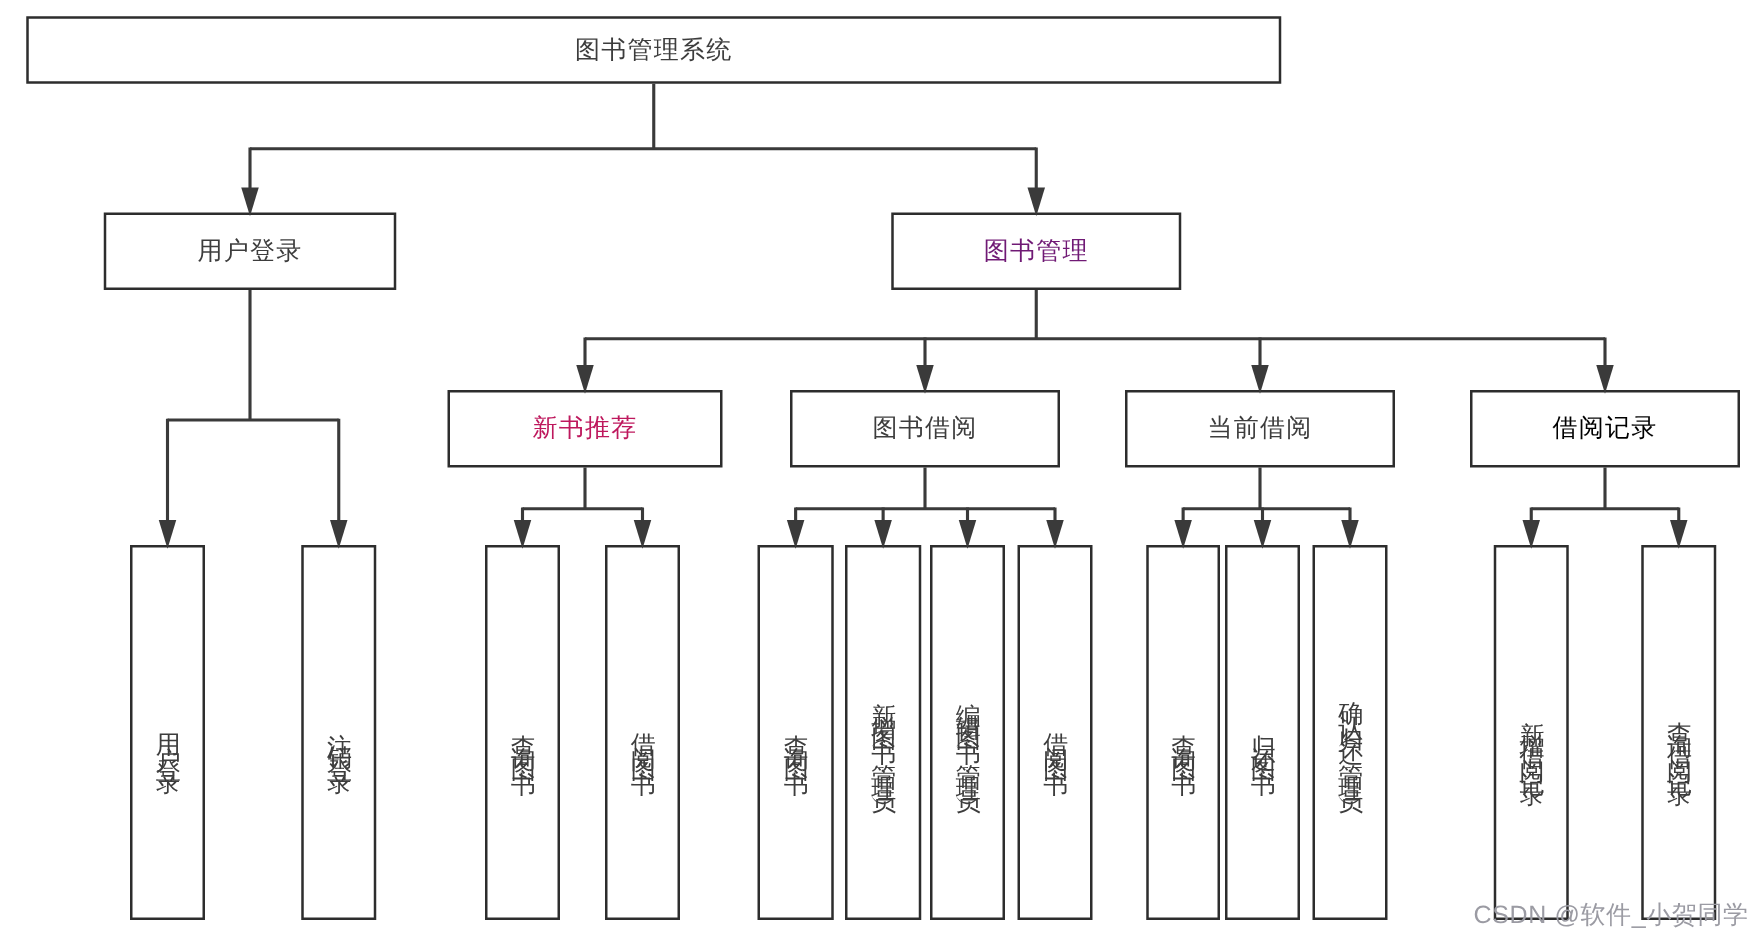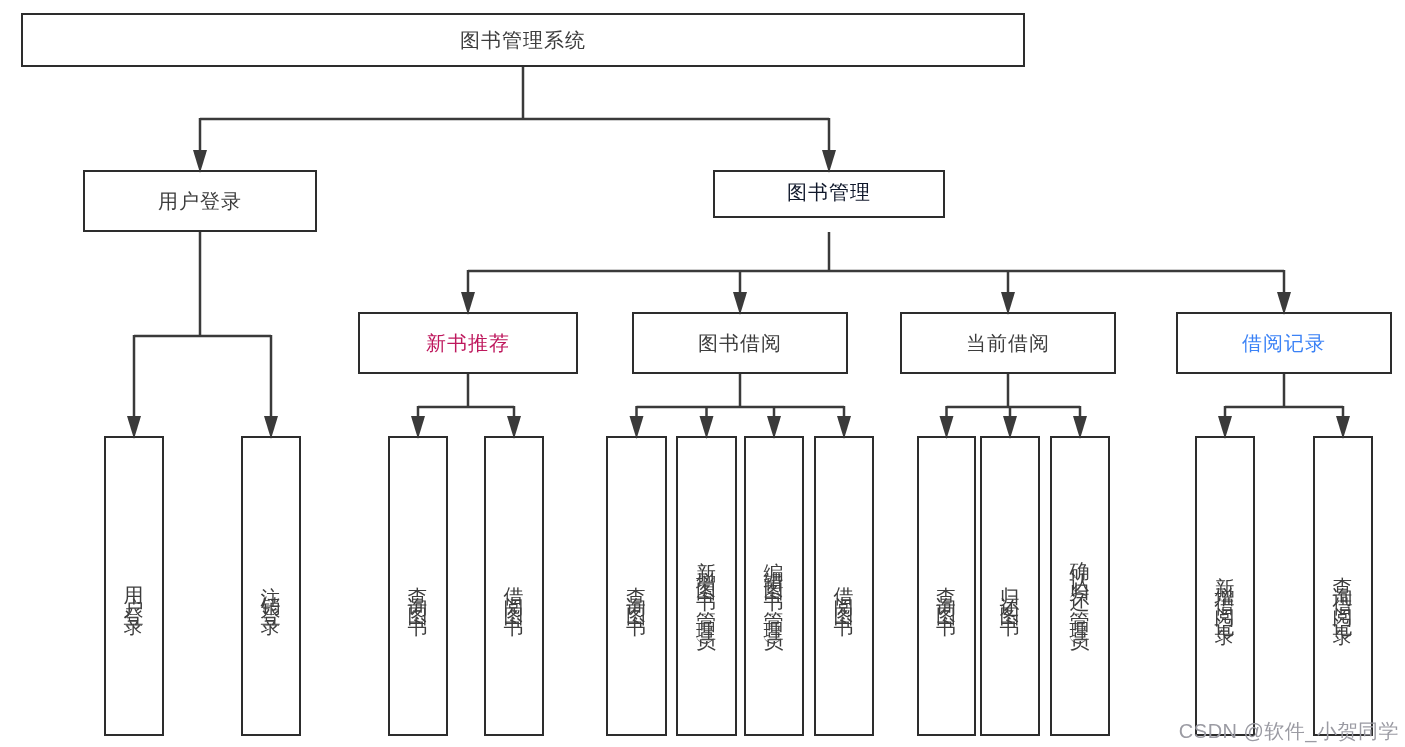--- a/index.html
+++ b/index.html
@@ -71,33 +71,33 @@
 <body>
 
 <div id="canvas">
   <div id="node-layer">
       <div class="node h" style="left: 21px; top: 13px; width: 1004px; height: 54px; border-color: rgb(45, 45, 45); color: rgb(61, 61, 61);">
         <span class="label">图书管理系统</span>
       </div>
       <div class="node h" style="left: 83px; top: 170px; width: 234px; height: 62px; border-color: rgb(45, 45, 45); color: rgb(61, 61, 61);">
         <span class="label">用户登录</span>
       </div>
-      <div class="node h" style="left: 713px; top: 170px; width: 232px; height: 48px; border-color: rgb(45, 45, 45); color: #0f172a; font-family: Liberation Mono, monospace;">
+      <div class="node h" style="left: 713px; top: 170px; width: 232px; height: 62px; border-color: rgb(45, 45, 45); color: #701a75;">
         <span class="label">图书管理</span>
       </div>
       <div class="node h" style="left: 358px; top: 312px; width: 220px; height: 62px; border-color: rgb(45, 45, 45); color: #be185d;">
         <span class="label">新书推荐</span>
       </div>
       <div class="node h" style="left: 900px; top: 312px; width: 216px; height: 62px; border-color: rgb(45, 45, 45); color: rgb(61, 61, 61);">
         <span class="label">当前借阅</span>
       </div>
       <div class="node h" style="left: 632px; top: 312px; width: 216px; height: 62px; border-color: rgb(45, 45, 45); color: rgb(61, 61, 61);">
         <span class="label">图书借阅</span>
       </div>
-      <div class="node h" style="left: 1176px; top: 312px; width: 216px; height: 62px; border-color: rgb(45, 45, 45); color: #3b82f6;">
+      <div class="node h" style="left: 1176px; top: 312px; width: 216px; height: 62px; border-color: rgb(45, 45, 45); color: #000000;">
         <span class="label">借阅记录</span>
       </div>
       <div class="node v" style="left: 104px; top: 436px; width: 60px; height: 300px; border-color: rgb(45, 45, 45); color: rgb(61, 61, 61);">
         <span class="label">用户登录</span>
       </div>
       <div class="node v" style="left: 241px; top: 436px; width: 60px; height: 300px; border-color: rgb(45, 45, 45); color: rgb(61, 61, 61);">
         <span class="label">注销登录</span>
       </div>
       <div class="node v" style="left: 388px; top: 436px; width: 60px; height: 300px; border-color: rgb(45, 45, 45); color: rgb(61, 61, 61);">
         <span class="label">查询图书</span>

